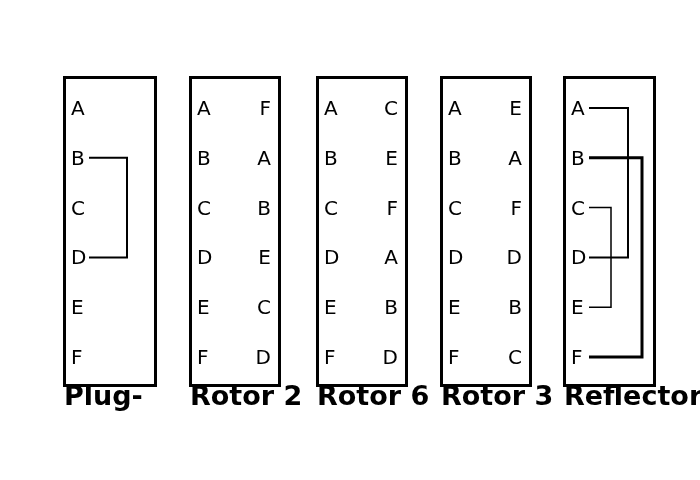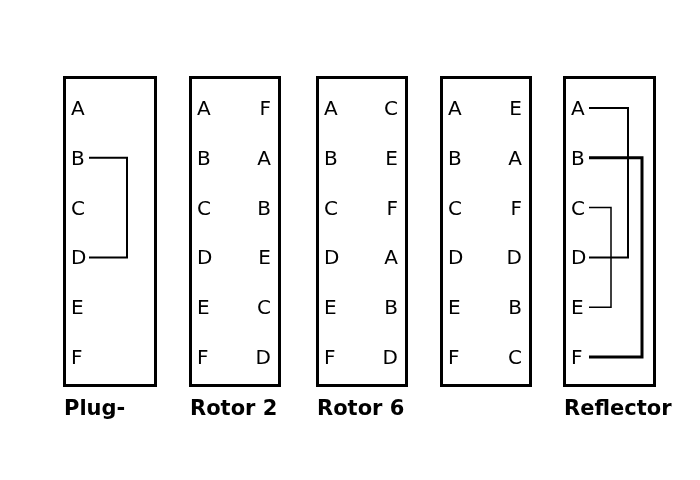--- a/index.html
+++ b/index.html
@@ -37,23 +37,23 @@
   }
   .letter.left { left: 5px; }
   .letter.right { right: 7px; }
   .conn-svg {
     position: absolute;
     left: 0;
     top: 0;
   }
   .panel-label {
     position: absolute;
-    top: 317px;
+    top: 305px;
     left: 1px;
-    font-size: 21px;
+    font-size: 27px;
     font-weight: bold;
     line-height: 30px;
     white-space: nowrap;
     color: #000000;
   }
 </style>
 </head>
 <body>
 
 <div class="canvas">
@@ -119,20 +119,21 @@
         <div class="letter left" style="top: 166.4px;">D</div>
         <div class="letter left" style="top: 216.2px;">E</div>
         <div class="letter left" style="top: 266px;">F</div>
         <div class="letter right" style="top: 17px;">E</div>
         <div class="letter right" style="top: 66.8px;">A</div>
         <div class="letter right" style="top: 116.6px;">F</div>
         <div class="letter right" style="top: 166.4px;">D</div>
         <div class="letter right" style="top: 216.2px;">B</div>
         <div class="letter right" style="top: 266px;">C</div>
       </div>
+    <div class="panel-label">Rotor 3</div>
   </div>
 
   <div class="panel" style="left:563px; width:93px;">
     <div class="box">
         <div class="letter left" style="top: 17px;">A</div>
         <div class="letter left" style="top: 66.8px;">B</div>
         <div class="letter left" style="top: 116.6px;">C</div>
         <div class="letter left" style="top: 166.4px;">D</div>
         <div class="letter left" style="top: 216.2px;">E</div>
         <div class="letter left" style="top: 266px;">F</div>

